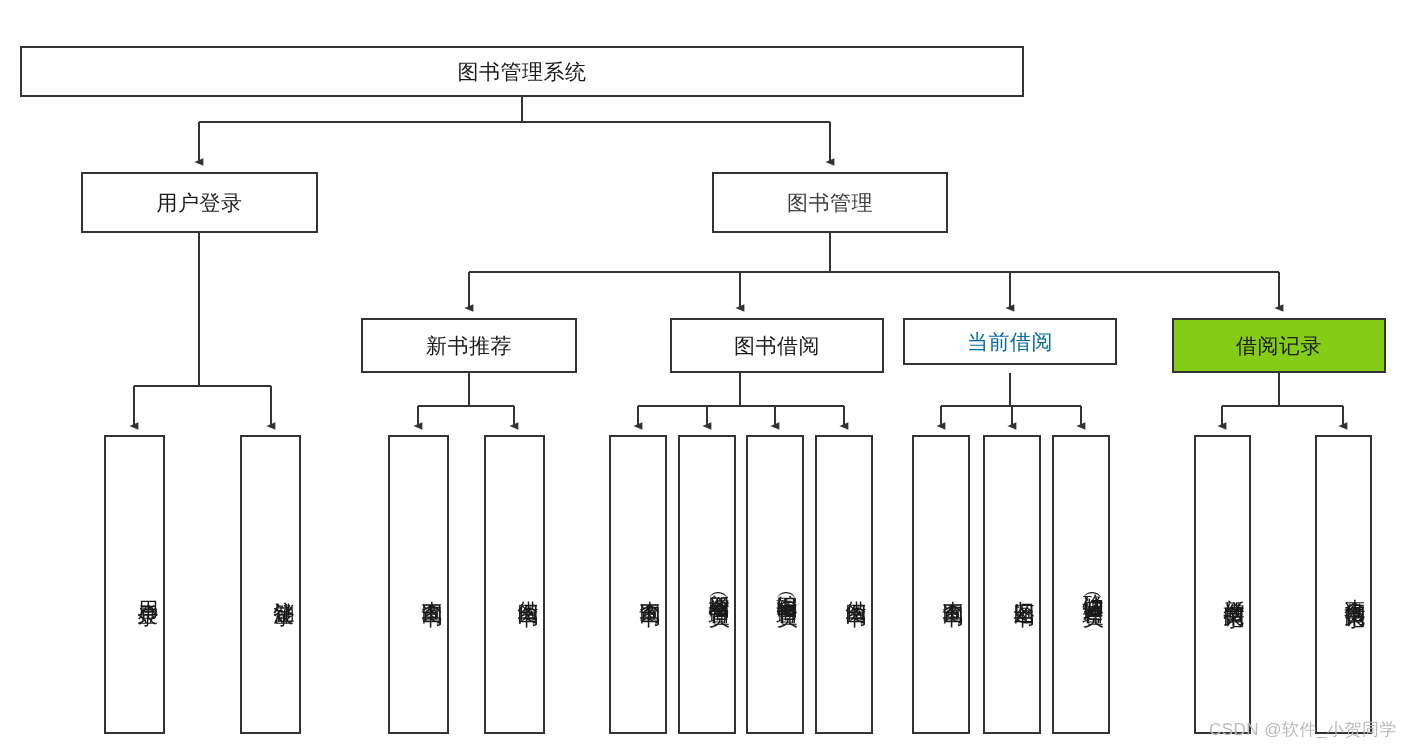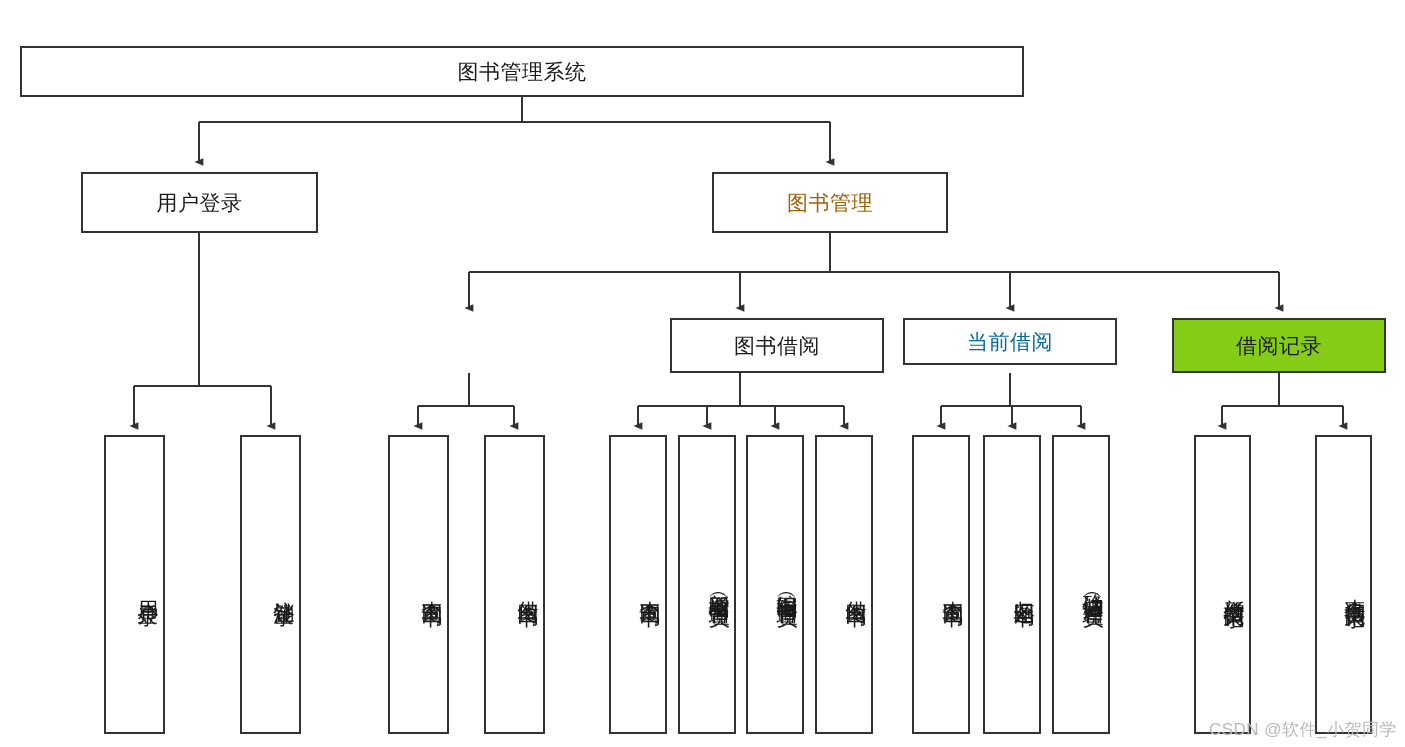--- a/index.html
+++ b/index.html
@@ -119,22 +119,23 @@
       <path d="M1279,373 L1279,406"></path>
       <path d="M1222,406 L1343,406"></path>
       <path d="M1222,406 L1222,426" marker-end="url(#arrow)"></path>
       <path d="M1343,406 L1343,426" marker-end="url(#arrow)"></path>
     </g>
   </svg>
 
   <div class="node horiz" style="left: 20px; top: 14px; width: 1004px; height: 51px; border-color: rgb(51, 51, 51); background: rgb(255, 255, 255); color: rgb(26, 26, 26); margin-top: 32px;">图书管理系统</div>
 
   <div class="node horiz" style="left: 81px; top: 172px; width: 237px; height: 61px; border-color: rgb(51, 51, 51); background: rgb(255, 255, 255); color: rgb(26, 26, 26);">用户登录</div>
-  <div class="node horiz" style="left: 712px; top: 172px; width: 236px; height: 61px; border-color: rgb(51, 51, 51); background: rgb(255, 255, 255); color: #a16207;">图书管理</div>
+  <div class="node horiz" style="left: 712px; top: 172px; width: 236px; height: 61px; border-color: rgb(51, 51, 51); background: rgb(255, 255, 255); color: #404040;">图书管理</div>
 
+  <div class="node horiz" style="left: 361px; top: 318px; width: 216px; height: 55px; border-color: rgb(51, 51, 51); background: rgb(255, 255, 255); color: rgb(26, 26, 26);">新书推荐</div>
   <div class="node horiz" style="left: 633px; top: 318px; width: 214px; height: 55px; border-color: rgb(51, 51, 51); background: rgb(255, 255, 255); color: rgb(26, 26, 26); margin-left: 37px;">图书借阅</div>
   <div class="node horiz" style="left: 903px; top: 318px; width: 214px; height: 47px; border-color: rgb(51, 51, 51); background: rgb(255, 255, 255); color: #0369a1;">当前借阅</div>
   <div class="node horiz" style="left: 1172px; top: 318px; width: 214px; height: 55px; border-color: rgb(51, 51, 51); background: #84cc16; color: rgb(26, 26, 26);">借阅记录</div>
 
   <div class="node vert" style="left: 104px; top: 435px; width: 61px; height: 299px; border-color: rgb(51, 51, 51); background: rgb(255, 255, 255); color: rgb(26, 26, 26);">用户登录</div>
   <div class="node vert" style="left: 240px; top: 435px; width: 61px; height: 299px; border-color: rgb(51, 51, 51); background: rgb(255, 255, 255); color: rgb(26, 26, 26);">注销登录</div>
   <div class="node vert" style="left: 388px; top: 435px; width: 61px; height: 299px; border-color: rgb(51, 51, 51); background: rgb(255, 255, 255); color: rgb(26, 26, 26);">查询图书</div>
   <div class="node vert" style="left: 484px; top: 435px; width: 61px; height: 299px; border-color: rgb(51, 51, 51); background: rgb(255, 255, 255); color: rgb(26, 26, 26);">借阅图书</div>
   <div class="node vert" style="left: 609px; top: 435px; width: 58px; height: 299px; border-color: rgb(51, 51, 51); background: rgb(255, 255, 255); color: rgb(26, 26, 26);">查询图书</div>
   <div class="node vert topalign" style="left: 678px; top: 435px; width: 58px; height: 299px; border-color: rgb(51, 51, 51); background: rgb(255, 255, 255); color: rgb(26, 26, 26);">新增图书（管理员）</div>

